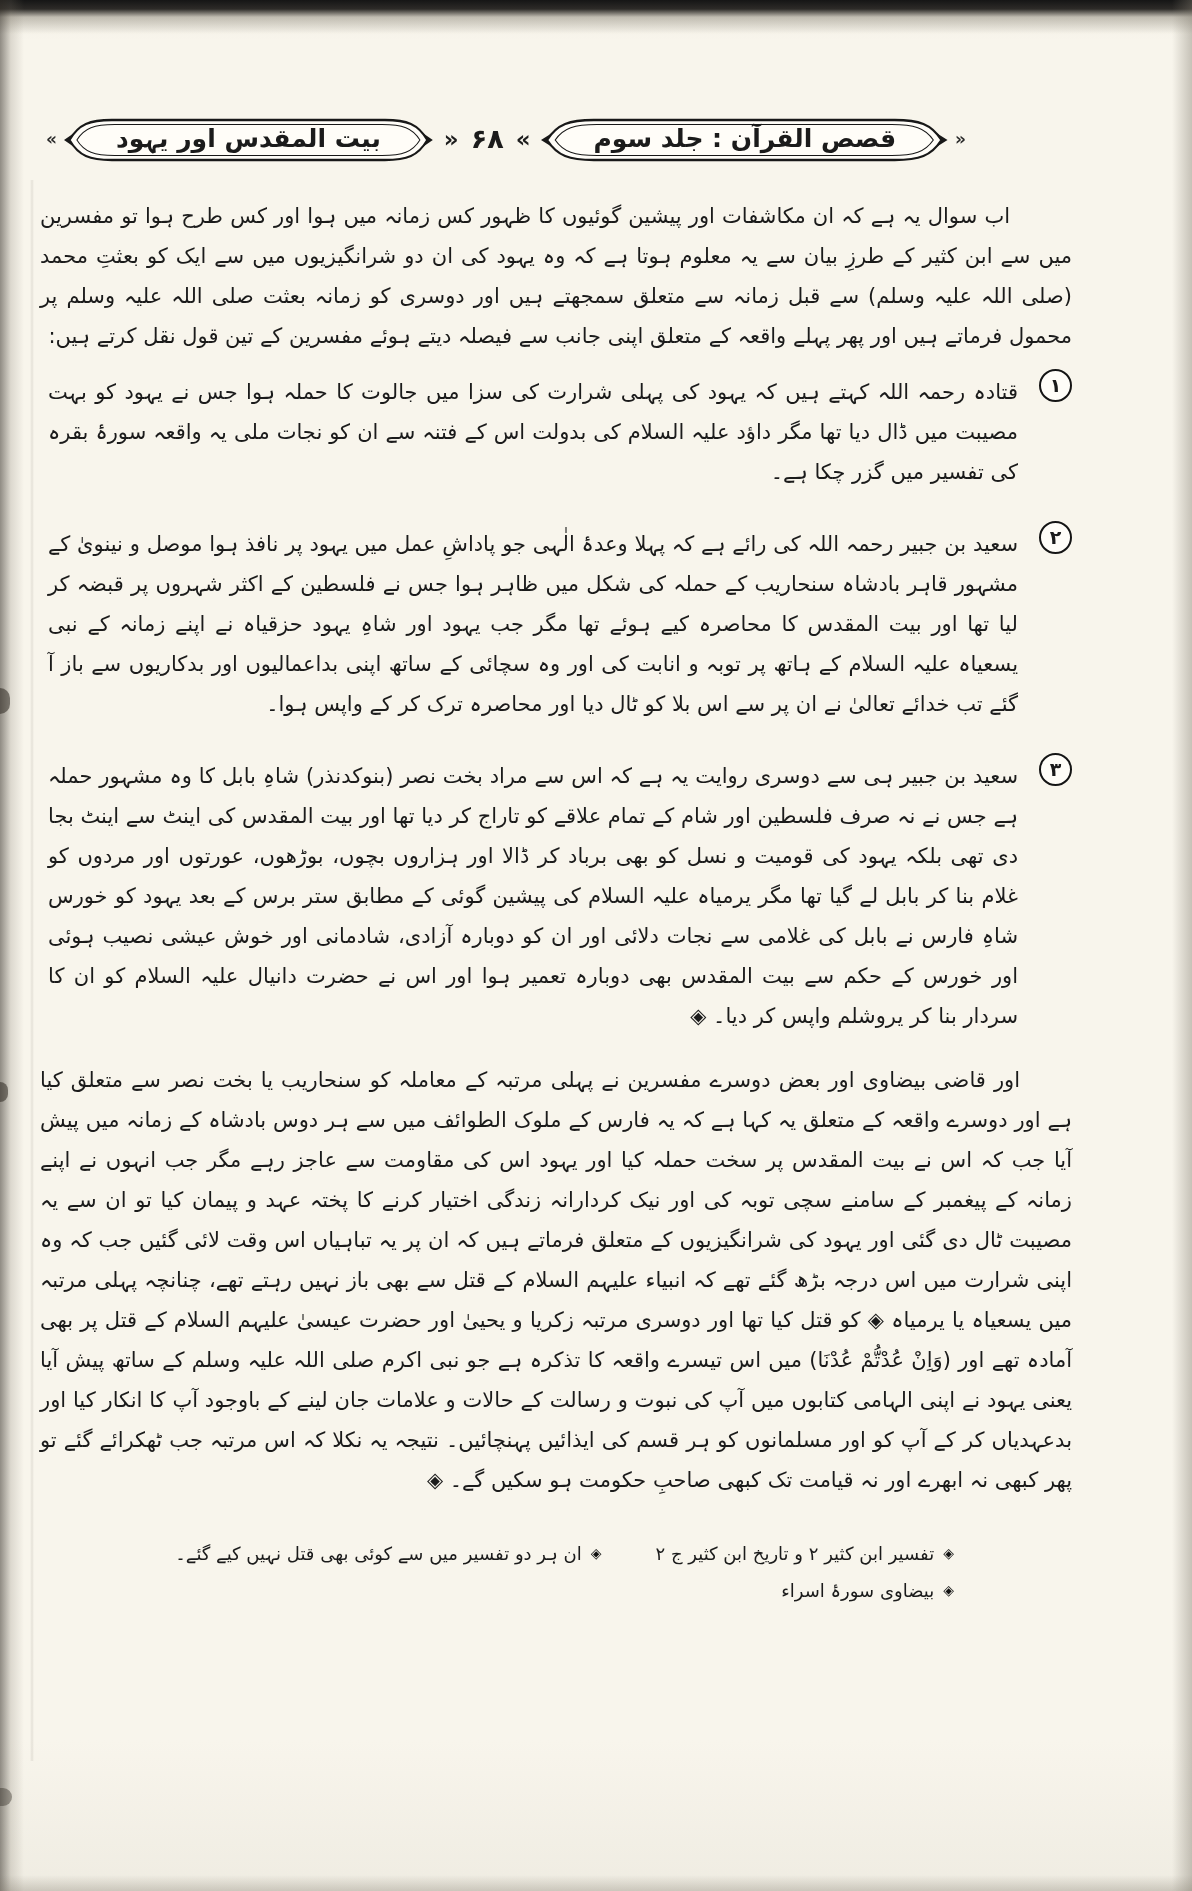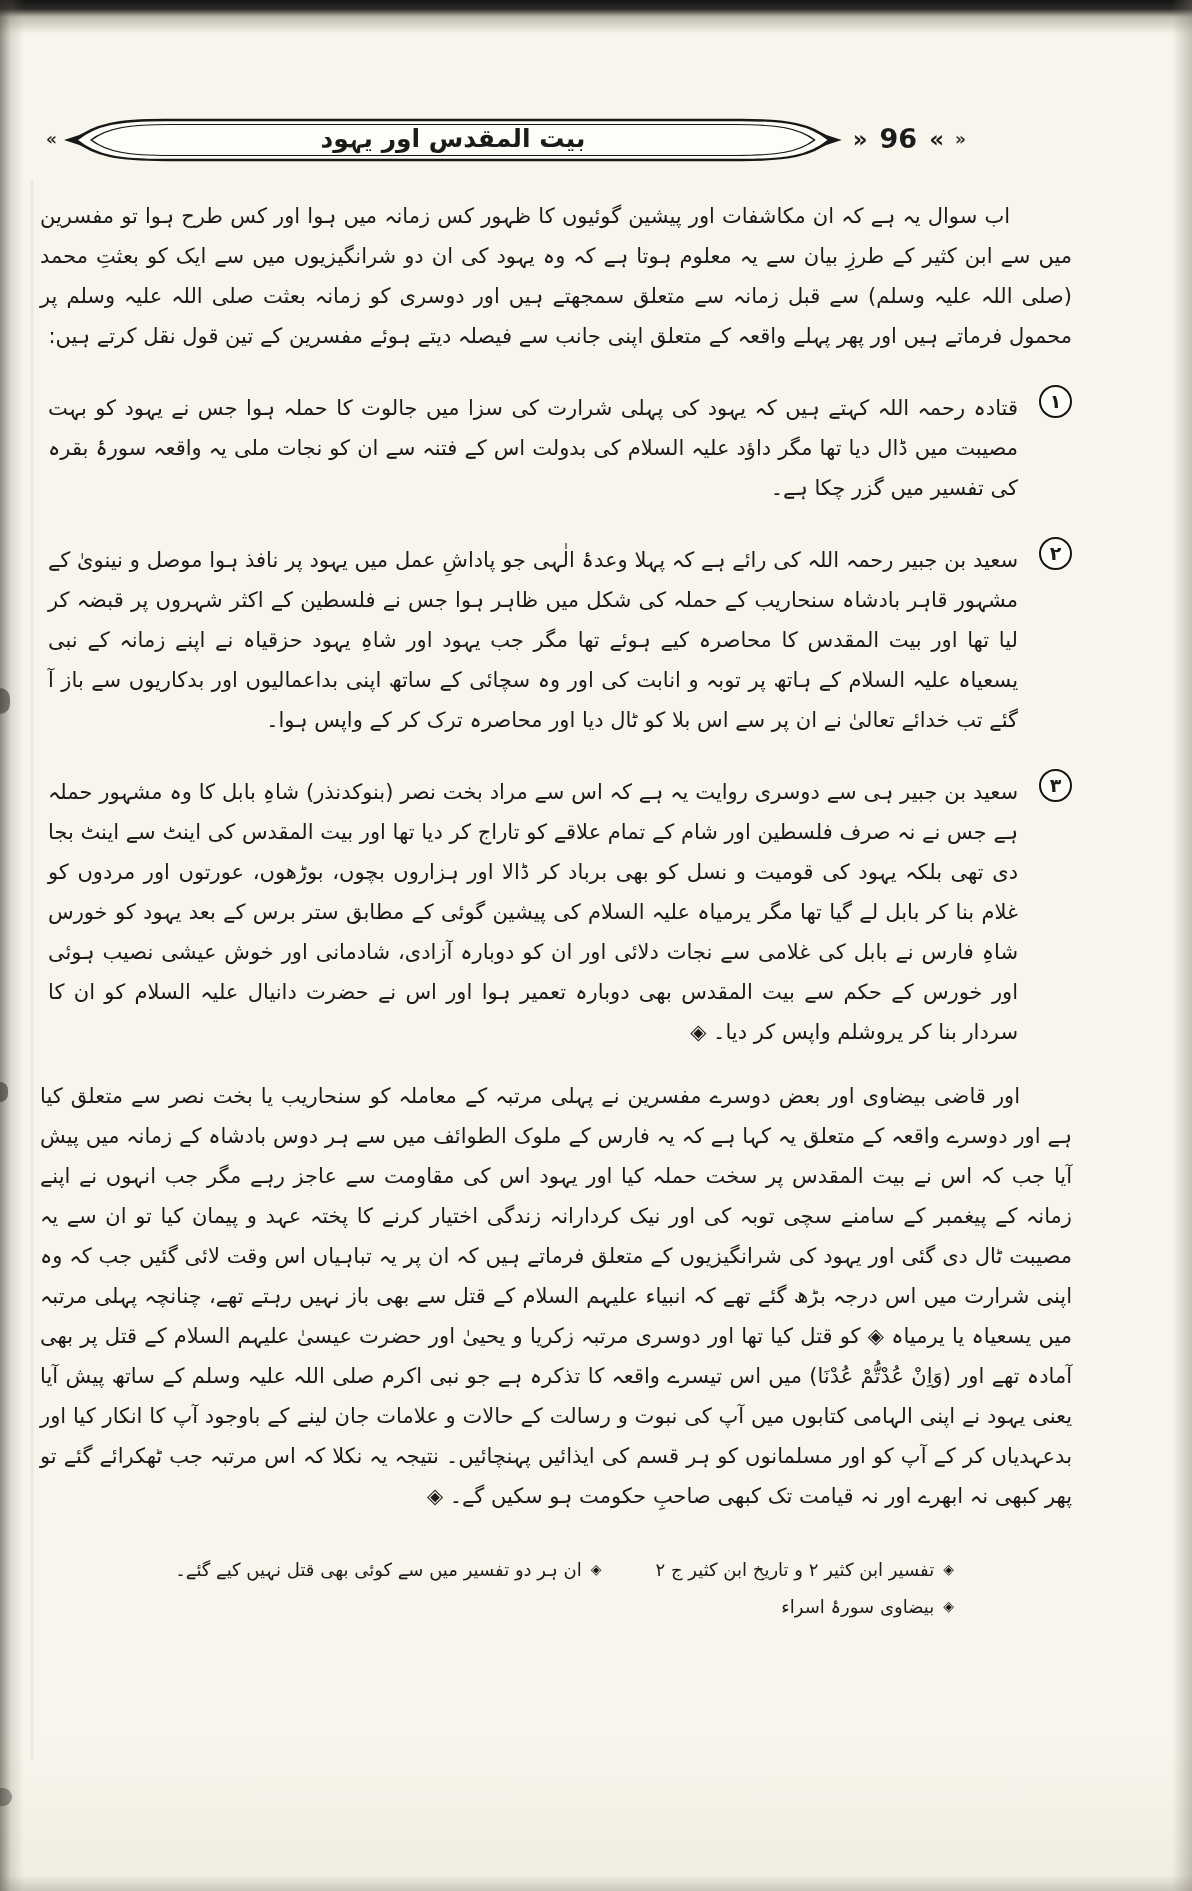--- a/index.html
+++ b/index.html
@@ -73,21 +73,21 @@
   .content{
     direction:rtl;
     padding:30px 120px 0 40px;
     font-size:21px;
     line-height:40px;
     text-align:justify;
     color:var(--ink);
   }
   .para{margin:0;}
   .para.indent{text-indent:62px;}
-  .intro{margin-bottom:24px;}
+  .intro{margin-bottom:8px;}
   .item{display:flex;gap:13px;margin:8px 0 16px 0;align-items:flex-start;}
   .num-circle{
     flex:0 0 auto;
     width:33px;height:33px;margin-top:5px;
     border:2.6px solid #141414;border-radius:50%;
     display:flex;align-items:center;justify-content:center;
     font-size:19px;font-weight:bold;line-height:1;
     background:#fffdf8;
   }
   .item-text{margin:8px;flex:1 1 auto;min-width:0;}
@@ -116,24 +116,33 @@
   <div class="edge edge-bottom"></div>
   <div class="crease"></div>
   <div class="smudge smudge-a"></div>
   <div class="smudge smudge-b"></div>
   <div class="smudge smudge-c"></div>
 
   <header class="header">
 
     <span class="edge-orn">»</span>
 
+    <div class="banner">
+      <svg class="banner-svg" viewBox="0 0 400 50" preserveAspectRatio="none">
+        <path class="b-tip" d="M0,25 L11,18 L8.5,25 L11,32 Z"></path>
+        <path class="b-tip" d="M400,25 L389,18 L391.5,25 L389,32 Z"></path>
+        <path class="b-outer" d="M6,25 C16,9 28,5 52,5 L348,5 C372,5 384,9 394,25 C384,41 372,45 348,45 L52,45 C28,45 16,41 6,25 Z"></path>
+        <path class="b-inner" d="M14,25 C22,13 33,9.5 55,9.5 L345,9.5 C367,9.5 378,13 386,25 C378,37 367,40.5 345,40.5 L55,40.5 C33,40.5 22,37 14,25 Z"></path>
+      </svg>
+      <span class="banner-text">قصص القرآن : جلد سوم</span>
+    </div>
 
     <div class="pagenum-group">
       <span class="orn">«</span>
-      <span class="pagenum">96</span>
+      <span class="pagenum">۶۸</span>
       <span class="orn">»</span>
     </div>
 
     <div class="banner">
       <svg class="banner-svg" viewBox="0 0 400 50" preserveAspectRatio="none">
         <path class="b-tip" d="M0,25 L11,18 L8.5,25 L11,32 Z"></path>
         <path class="b-tip" d="M400,25 L389,18 L391.5,25 L389,32 Z"></path>
         <path class="b-outer" d="M6,25 C16,9 28,5 52,5 L348,5 C372,5 384,9 394,25 C384,41 372,45 348,45 L52,45 C28,45 16,41 6,25 Z"></path>
         <path class="b-inner" d="M14,25 C22,13 33,9.5 55,9.5 L345,9.5 C367,9.5 378,13 386,25 C378,37 367,40.5 345,40.5 L55,40.5 C33,40.5 22,37 14,25 Z"></path>
       </svg>

